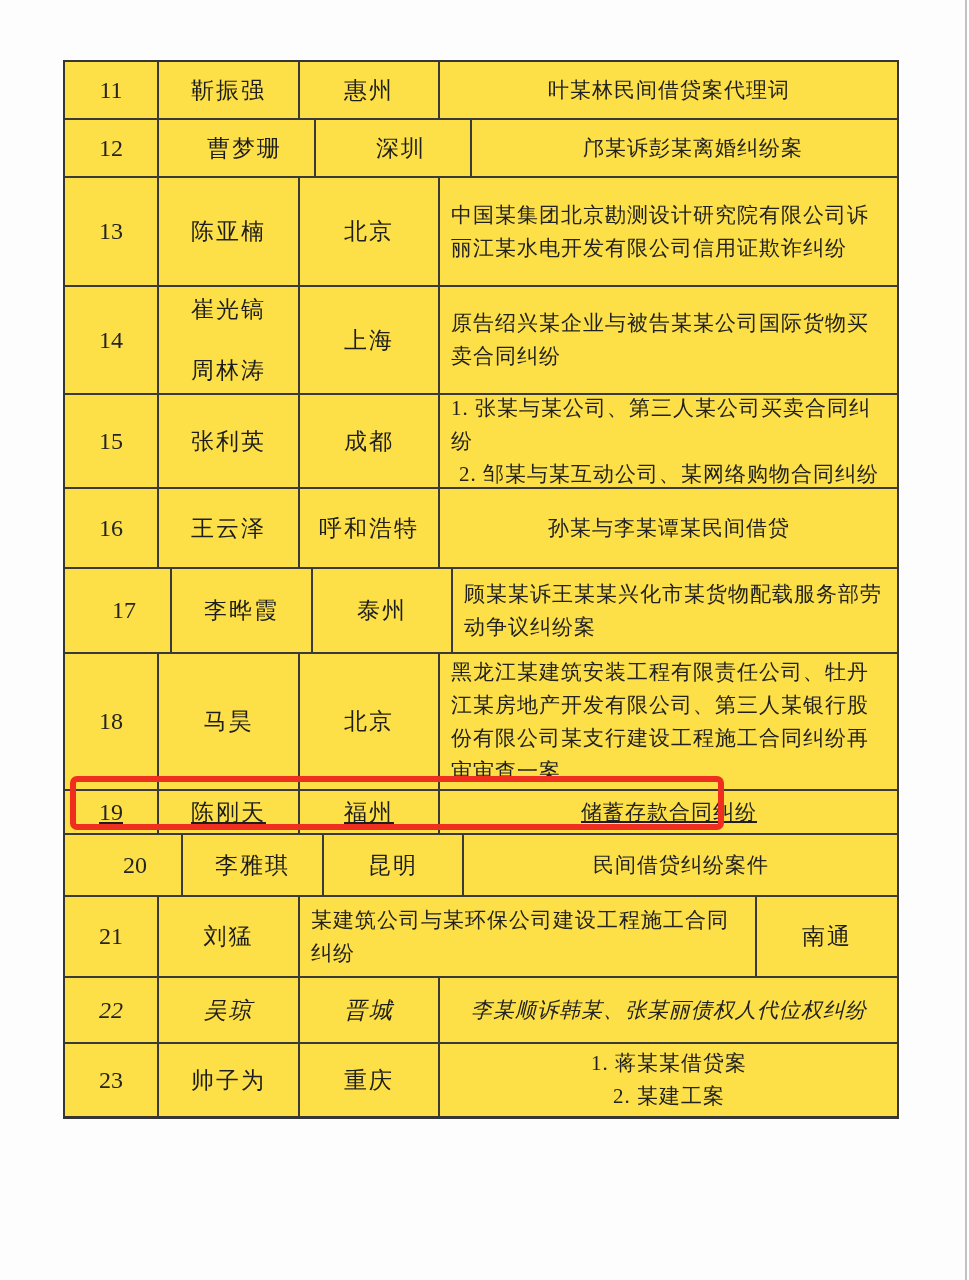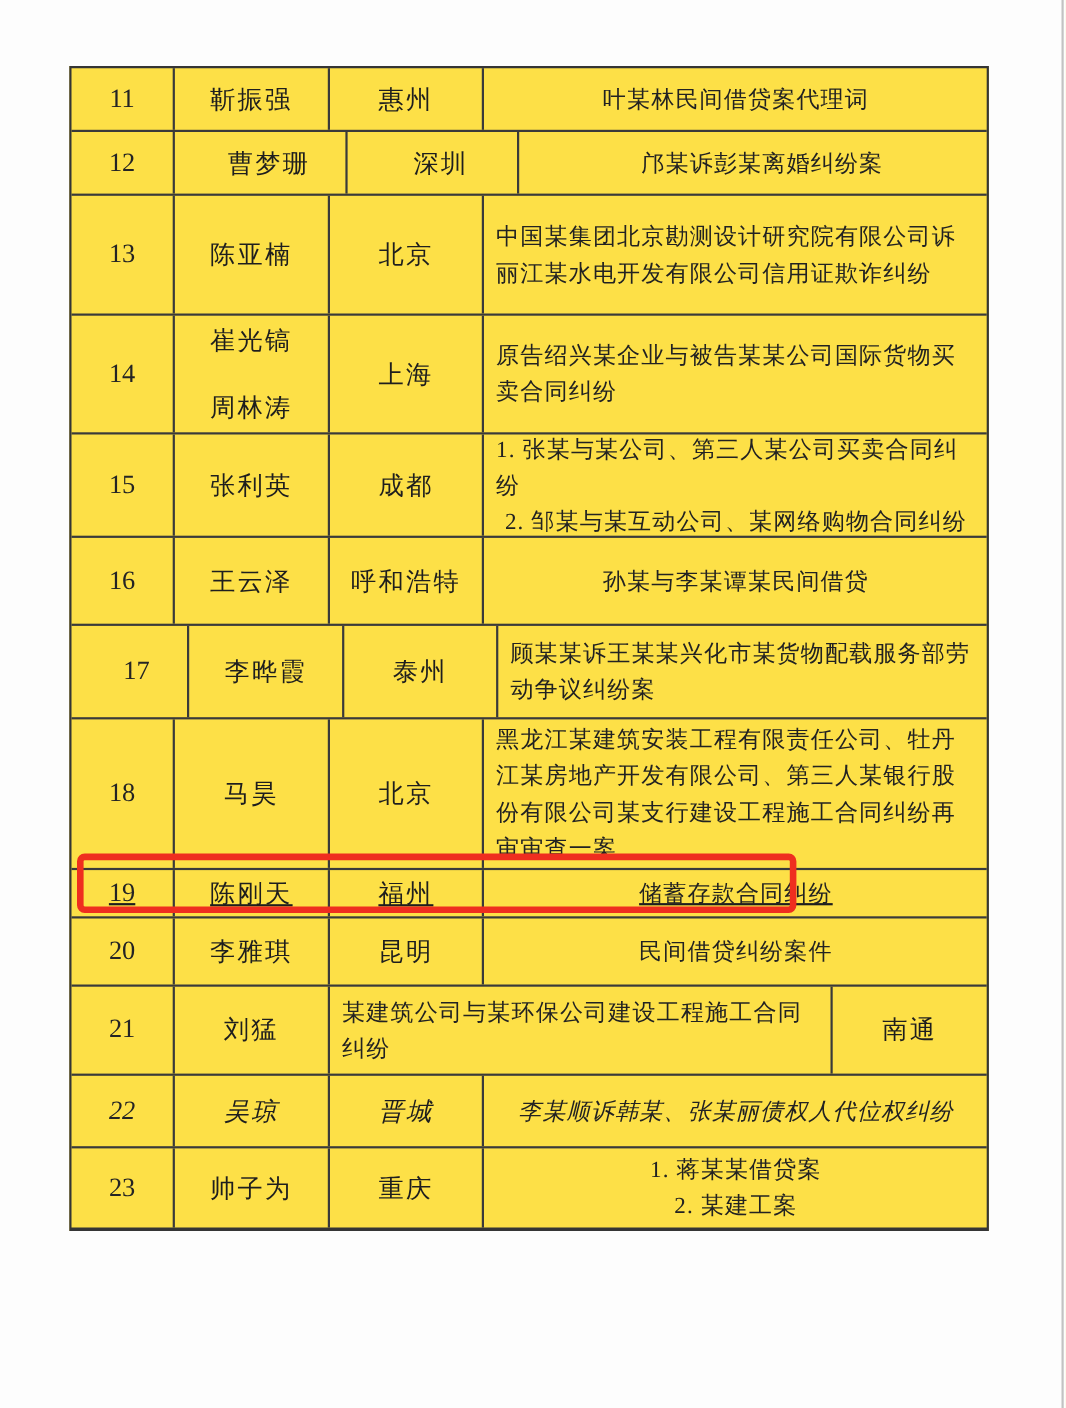--- a/index.html
+++ b/index.html
@@ -42,21 +42,21 @@
   
   .row:nth-child(1)  { height: 58px; }
   .row:nth-child(2)  { height: 58px; gap: 16px; }
   .row:nth-child(3)  { height: 109px; }
   .row:nth-child(4)  { height: 108px; }
   .row:nth-child(5)  { height: 94px; }
   .row:nth-child(6)  { height: 80px; }
   .row:nth-child(7)  { height: 85px; padding-left: 13px; }
   .row:nth-child(8)  { height: 137px; }
   .row:nth-child(9)  { height: 44px; text-decoration: underline; }
-  .row:nth-child(10) { height: 62px; }
+  .row:nth-child(10) { height: 62px; padding-left: 24px; }
   .row:nth-child(11) { height: 81px; }
   .row:nth-child(12) { height: 66px; font-style: italic; }
   .row:nth-child(13) { height: 72px; }
   .cell {
     box-sizing: border-box;
     border-right: 2px solid #3a3a3a;
     display: flex;
     align-items: center;
     justify-content: center;
     overflow: hidden;

